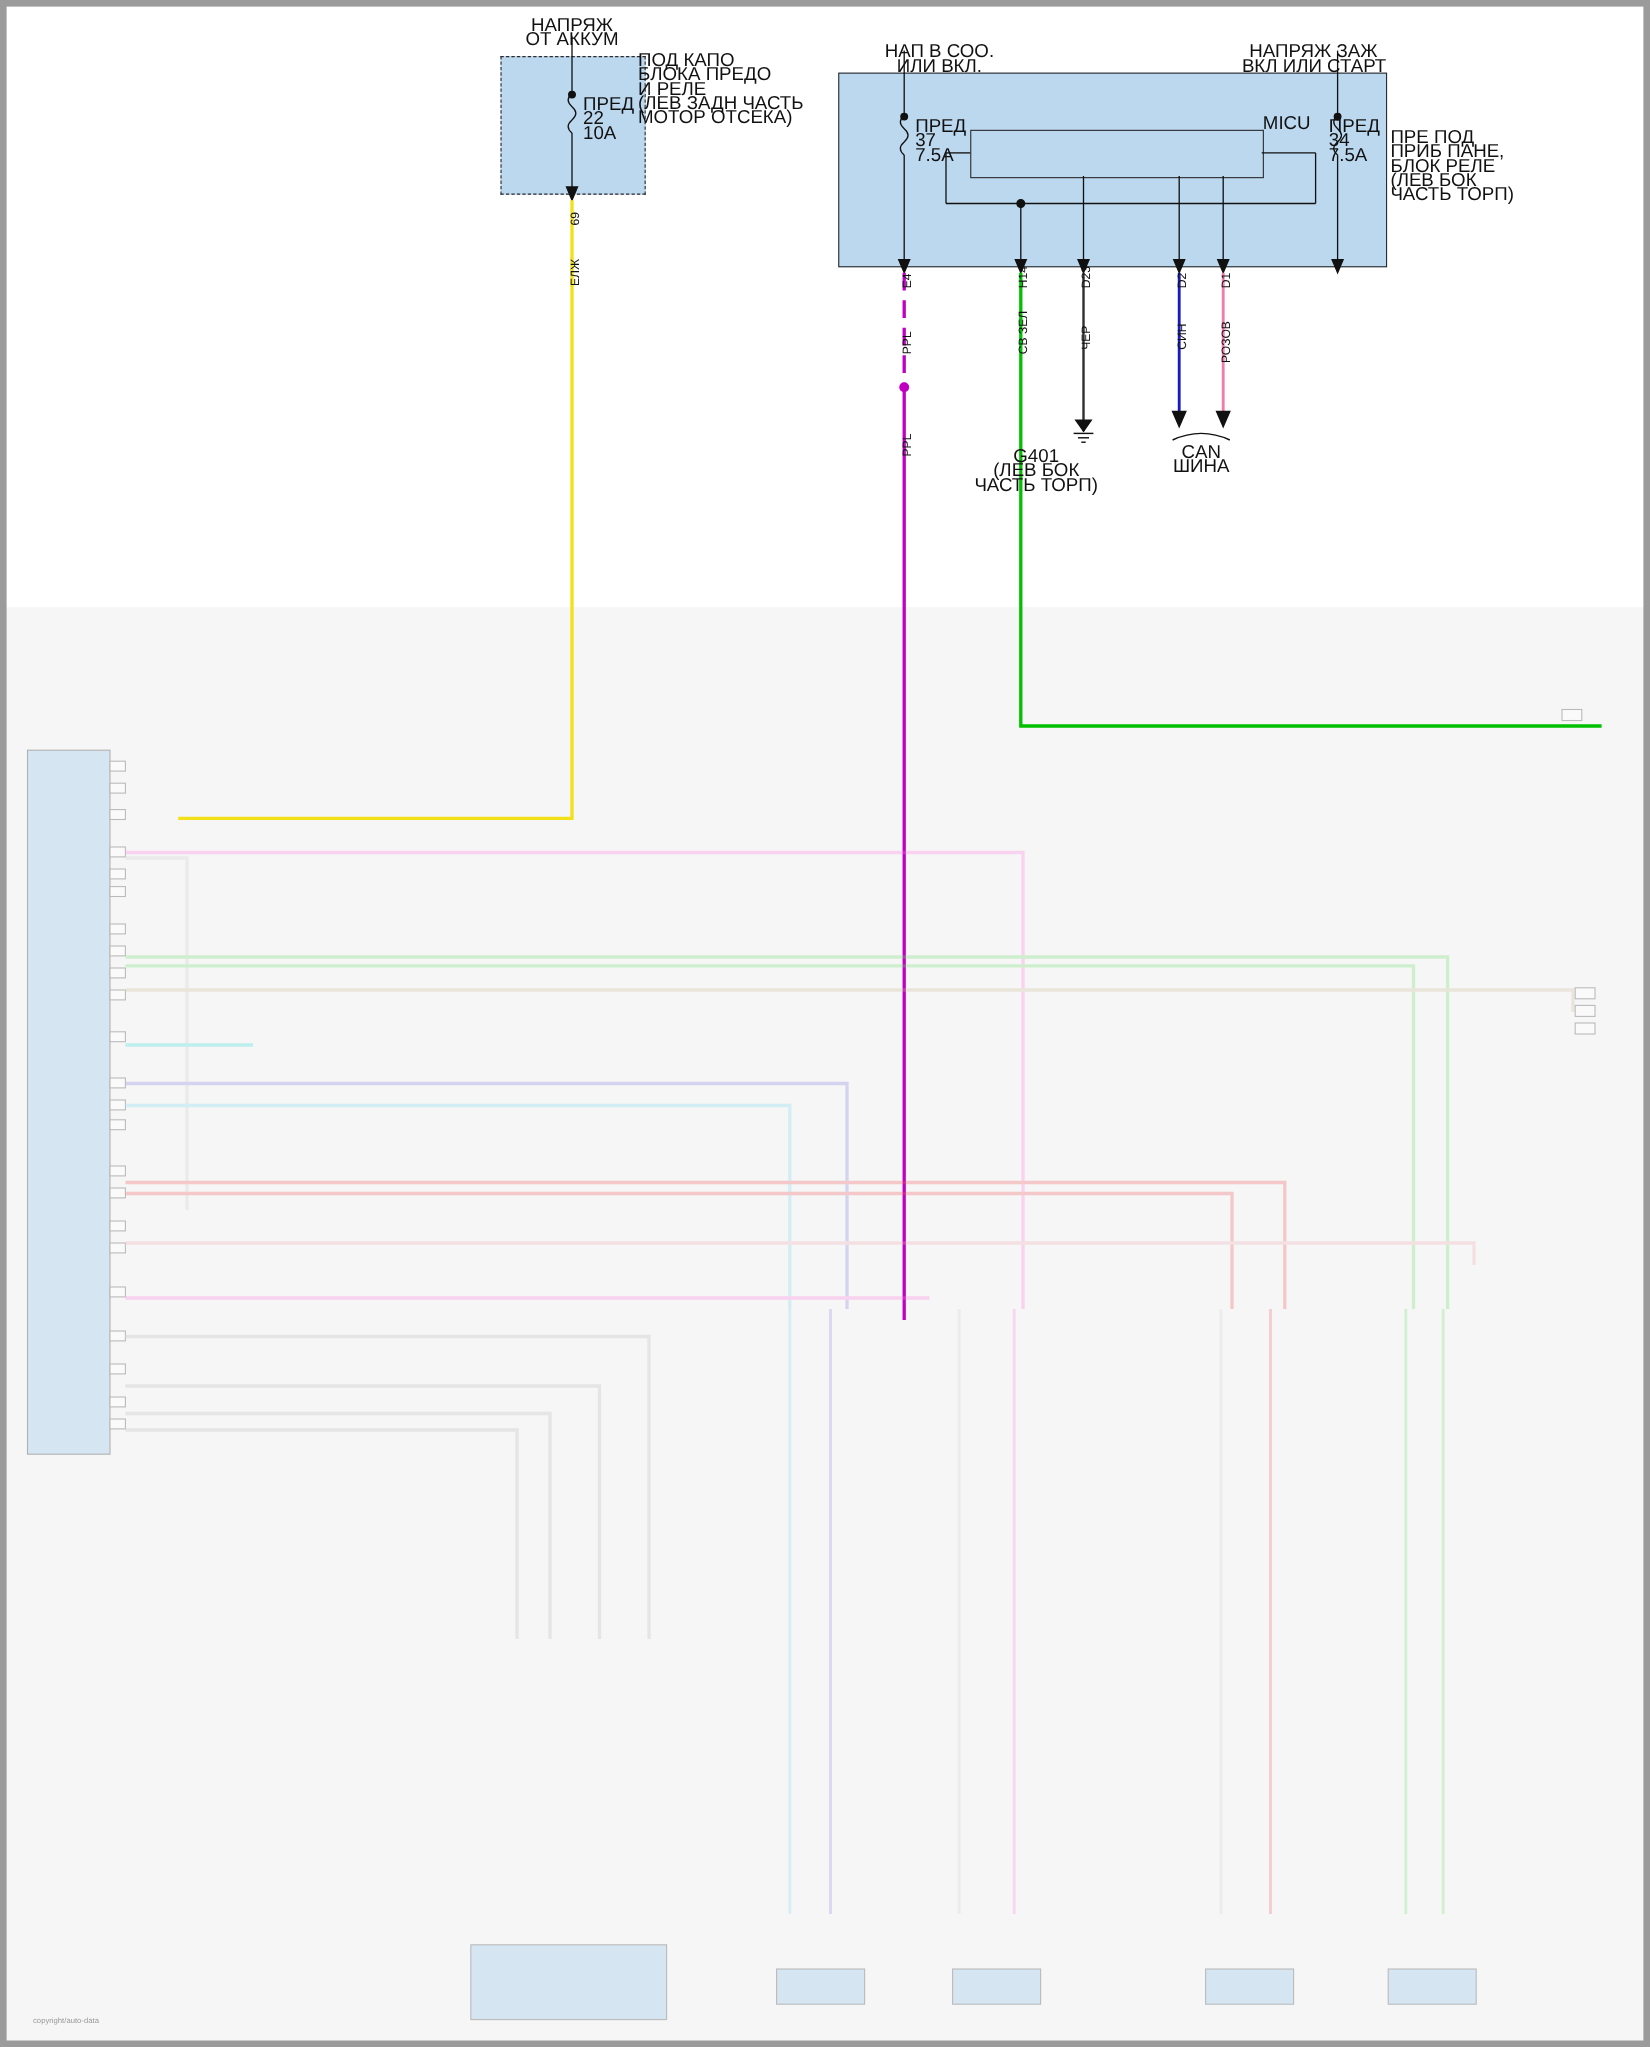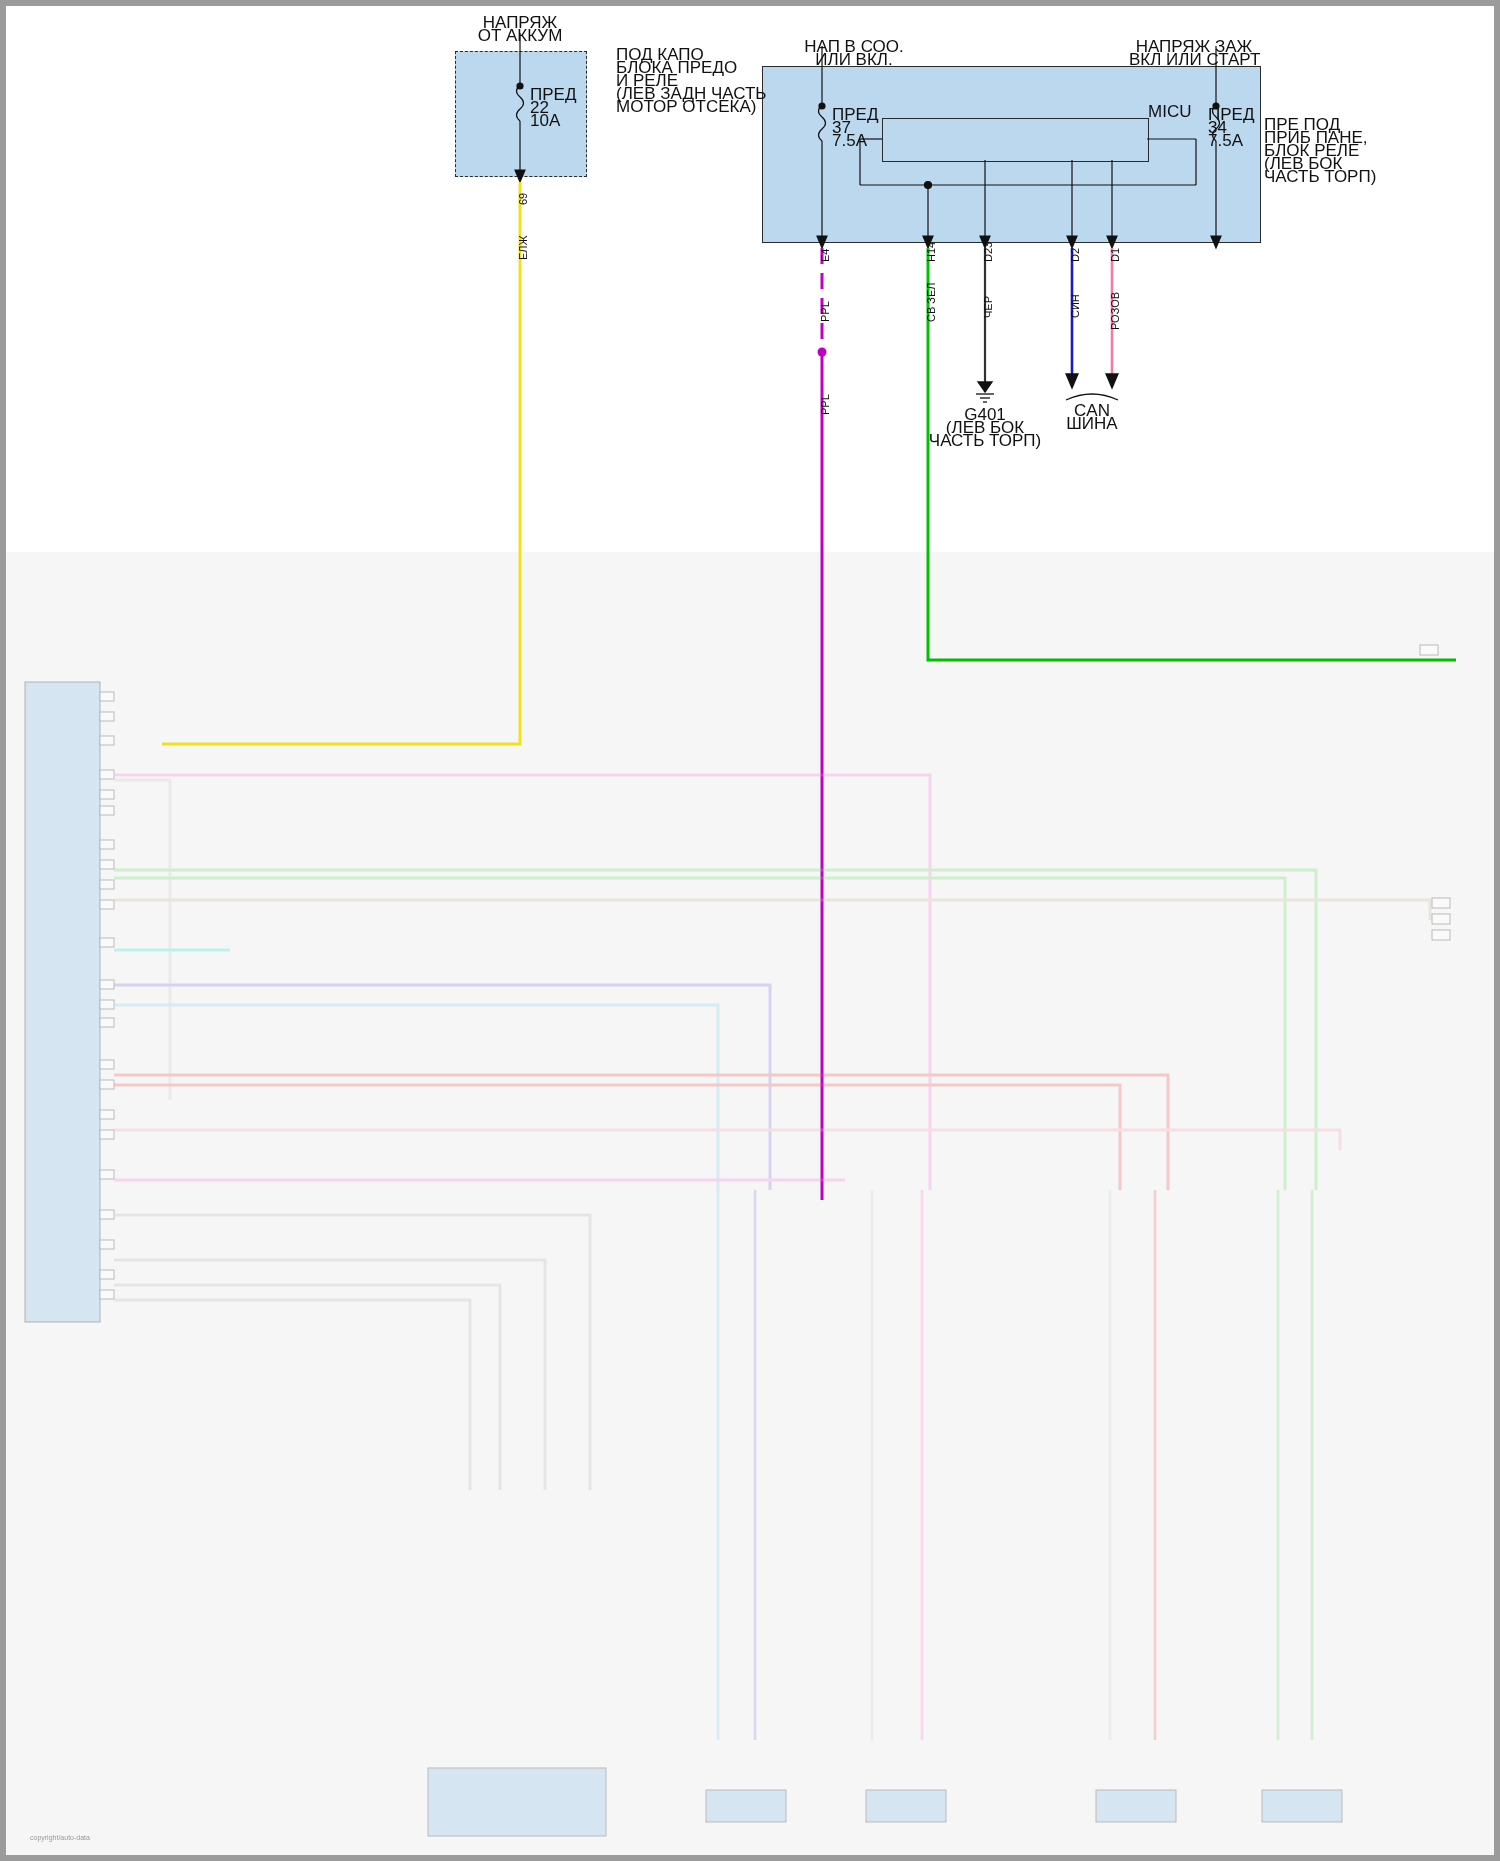--- a/index.html
+++ b/index.html
@@ -102,21 +102,21 @@
     </g>
   </svg>
 
   <div class="lbl c" style="left:455px;top:16px;width:130px;">НАПРЯЖ
 ОТ АККУМ</div>
   <div class="lbl c" style="left:789px;top:40px;width:130px;">НАП В СОО.
 ИЛИ ВКЛ.</div>
   <div class="lbl c" style="left:1129px;top:40px;width:130px;">НАПРЯЖ ЗАЖ
 ВКЛ ИЛИ СТАРТ</div>
 
-  <div class="lbl" style="left:616px;top:48px;">ПОД КАПО
+  <div class="lbl" style="left:580px;top:48px;">ПОД КАПО
 БЛОКА ПРЕДО
 И РЕЛЕ
 (ЛЕВ ЗАДН ЧАСТЬ
 МОТОР ОТСЕКА)</div>
   <div class="lbl" style="left:1264px;top:70px;margin-top:48px;">ПРЕ ПОД
 ПРИБ ПАНЕ,
 БЛОК РЕЛЕ
 (ЛЕВ БОК
 ЧАСТЬ ТОРП)</div>
 
@@ -125,21 +125,21 @@
 10A</div>
   <div class="lbl" style="left:832px;top:108px;">ПРЕД
 37
 7.5A</div>
   <div class="lbl" style="left:1208px;top:108px;">ПРЕД
 34
 7.5A</div>
 
   <div class="lbl" style="left:1148px;top:105px;">MICU</div>
 
-  <div class="lbl c" style="left:915px;top:408px;width:140px;text-align:center;">G401
+  <div class="lbl c" style="left:872px;top:408px;width:140px;text-align:center;">G401
 (ЛЕВ БОК
 ЧАСТЬ ТОРП)</div>
   <div class="lbl c" style="left:1022px;top:404px;width:140px;text-align:center;">CAN
 ШИНА</div>
 
   <div class="vlbl" style="left:517px;top:205px;">69</div>
   <div class="vlbl" style="left:517px;top:260px;">ЕЛЖ</div>
   <div class="vlbl" style="left:819px;top:262px;">E4</div>
   <div class="vlbl" style="left:819px;top:322px;">PPL</div>
   <div class="vlbl" style="left:819px;top:415px;">PPL</div>

